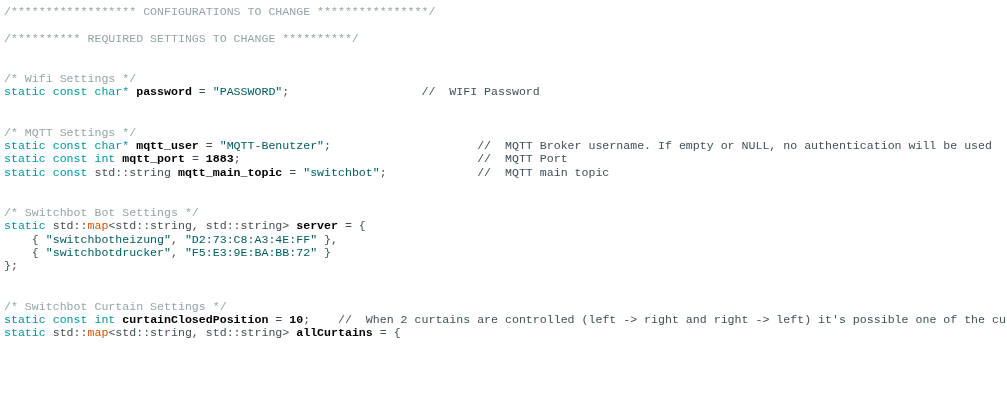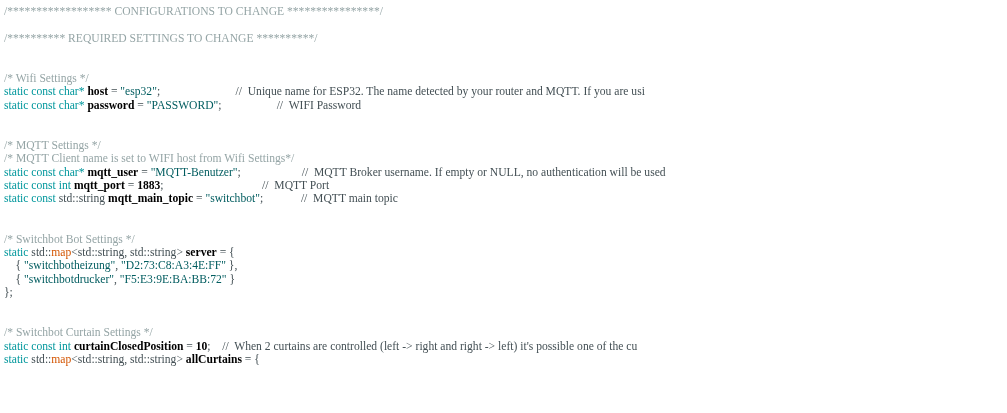--- a/index.html
+++ b/index.html
@@ -3,21 +3,21 @@
 <meta charset="utf-8">
 <style>
   html,body{margin:0;padding:0;}
   body{
     width:1007px;height:413px;overflow:hidden;background:#ffffff;
   }
   .editor{
     box-sizing:border-box;
     width:1007px;height:413px;
     padding:5px 0 0 4px;
-    font-family:Liberation Serif, serif;
+    font-family:Liberation Mono, monospace;
     font-size:11.6px;
     line-height:13.4px;
     overflow:hidden;
     cursor:text;
   }
   .line{height:13.4px;white-space:pre;}
   .tok-kw {color:var(--keyword);}
   .tok-str{color:var(--string);}
   .tok-c1 {color:var(--comment_block);}
   .tok-c2 {color:var(--comment_line);}
@@ -34,26 +34,24 @@
 </head>
 <body style="background: rgb(255, 255, 255);">
 
 <div class="editor" id="code">
     <div class="line"><span class="tok-c1">/****************** CONFIGURATIONS TO CHANGE ****************/</span></div>
     <div class="line"></div>
     <div class="line"><span class="tok-c1">/********** REQUIRED SETTINGS TO CHANGE **********/</span></div>
     <div class="line"></div>
     <div class="line"></div>
     <div class="line"><span class="tok-c1">/* Wifi Settings */</span></div>
-    <div class="line"><span class="tok-kw">static const char*</span><span class="tok-pl"> </span><span class="tok-id">host</span><span class="tok-pl"> = </span><span class="tok-str">"esp32"</span><span class="tok-pl">;                          </span><span class="tok-c2">//  Unique name for ESP32. The name detected by your router and MQTT. If you are usi</span></div>
     <div class="line"><span class="tok-kw">static const char*</span><span class="tok-pl"> </span><span class="tok-id">password</span><span class="tok-pl"> = </span><span class="tok-str">"PASSWORD"</span><span class="tok-pl">;                   </span><span class="tok-c2">//  WIFI Password</span></div>
     <div class="line"></div>
     <div class="line"></div>
     <div class="line"><span class="tok-c1">/* MQTT Settings */</span></div>
-    <div class="line"><span class="tok-c1">/* MQTT Client name is set to WIFI host from Wifi Settings*/</span></div>
     <div class="line"><span class="tok-kw">static const char*</span><span class="tok-pl"> </span><span class="tok-id">mqtt_user</span><span class="tok-pl"> = </span><span class="tok-str">"MQTT-Benutzer"</span><span class="tok-pl">;                     </span><span class="tok-c2">//  MQTT Broker username. If empty or NULL, no authentication will be used</span></div>
     <div class="line"><span class="tok-kw">static const int</span><span class="tok-pl"> </span><span class="tok-id">mqtt_port</span><span class="tok-pl"> = </span><span class="tok-num">1883</span><span class="tok-pl">;                                  </span><span class="tok-c2">//  MQTT Port</span></div>
     <div class="line"><span class="tok-kw">static const</span><span class="tok-pl"> std::string </span><span class="tok-id">mqtt_main_topic</span><span class="tok-pl"> = </span><span class="tok-str">"switchbot"</span><span class="tok-pl">;             </span><span class="tok-c2">//  MQTT main topic</span></div>
     <div class="line"></div>
     <div class="line"></div>
     <div class="line"><span class="tok-c1">/* Switchbot Bot Settings */</span></div>
     <div class="line"><span class="tok-kw">static</span><span class="tok-pl"> std::</span><span class="tok-fn">map</span><span class="tok-pl">&lt;std::string, std::string&gt; </span><span class="tok-id">server</span><span class="tok-pl"> = {</span></div>
     <div class="line"><span class="tok-pl">    { </span><span class="tok-str">"switchbotheizung"</span><span class="tok-pl">, </span><span class="tok-str">"D2:73:C8:A3:4E:FF"</span><span class="tok-pl"> },</span></div>
     <div class="line"><span class="tok-pl">    { </span><span class="tok-str">"switchbotdrucker"</span><span class="tok-pl">, </span><span class="tok-str">"F5:E3:9E:BA:BB:72"</span><span class="tok-pl"> }</span></div>
     <div class="line"><span class="tok-pl">};</span></div>

